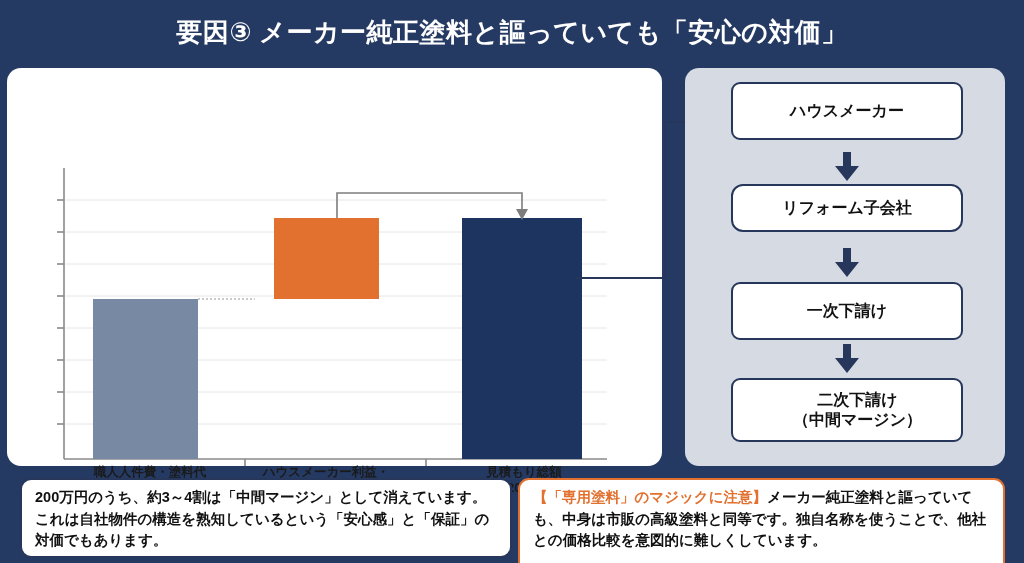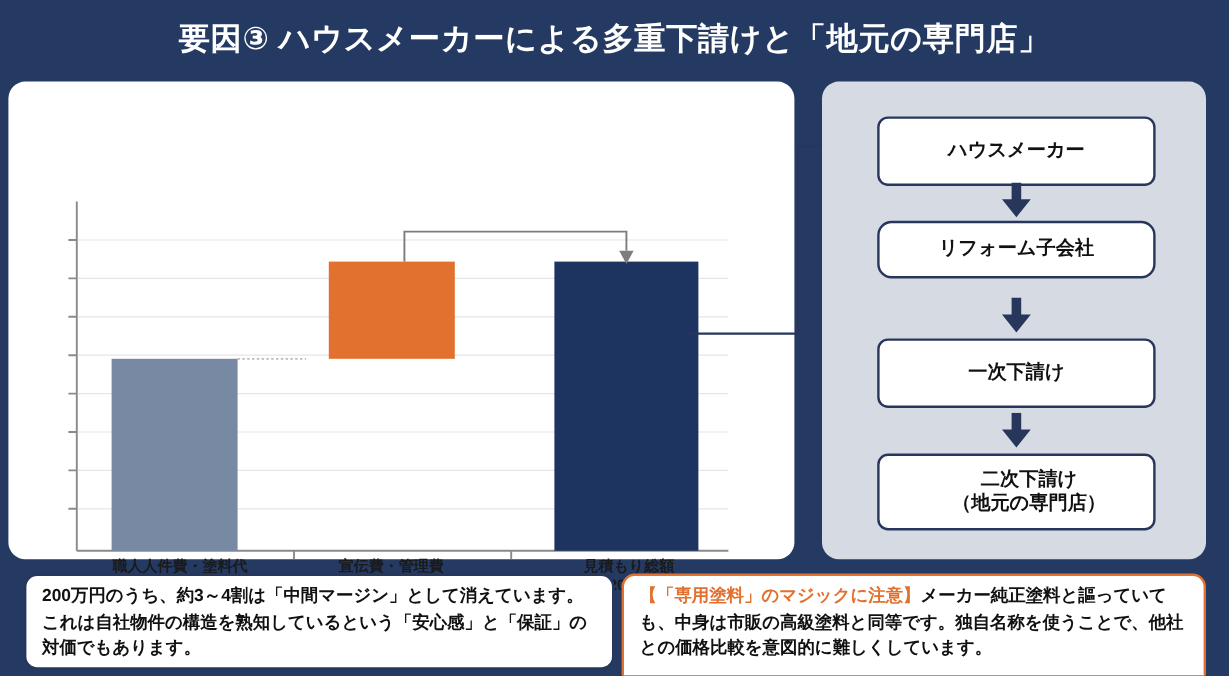--- a/index.html
+++ b/index.html
@@ -46,21 +46,21 @@
     border-radius:11px;padding:7px 11px 6px 13px;
     font-size:14.5px;font-weight:bold;line-height:21.5px;color:#111111;
   }
   #note-left{left:20px;top:478px;width:492px;height:80px;border:2.5px solid #27375c;}
   #note-right{left:518px;top:478px;width:487px;height:100px;border:2.5px solid #e2702f;}
   #note-right-emph{color:#e2702f;}
 </style>
 </head>
 <body>
 
-<div id="title">要因③ ハウスメーカーによる多重下請けと「地元の専門店」</div>
+<div id="title">要因③ メーカー純正塗料と謳っていても「安心の対価」</div>
 
 <div class="card" id="chart-card">
   <svg id="plot" viewBox="0 0 655 398">
 
     <g stroke="#e6e6e6" stroke-width="1">
       <line x1="58" y1="132" x2="600" y2="132"></line>
       <line x1="58" y1="164" x2="600" y2="164"></line>
       <line x1="58" y1="196" x2="600" y2="196"></line>
       <line x1="58" y1="228" x2="600" y2="228"></line>
       <line x1="58" y1="260" x2="600" y2="260"></line>
@@ -98,55 +98,56 @@
     </g>
     <polygon points="509,141 521,141 515,152" fill="#7d7d7d"></polygon>
   </svg>
 
   <div class="axis-label" style="left:48px;top:396px;width:190px;">
     <div>職人人件費・塗料代</div>
     <div>（純粋な工事費）</div>
     <div>＝120万～140万円</div>
   </div>
   <div class="axis-label" style="left:224px;top:396px;width:190px;">
+    <div>ハウスメーカー利益・</div>
     <div>宣伝費・管理費</div>
     <div>＝60万～80万円</div>
   </div>
   <div class="axis-label" style="left:422px;top:396px;width:190px;">
     <div>見積もり総額</div>
     <div>＝200万円</div>
   </div>
 </div>
 
 <svg style="position:absolute;left:560px;top:100px;width:180px;height:200px;overflow:visible;">
   <path d="M15 178 L105 178 L105 22 L180 22" stroke="#27375c" stroke-width="2" fill="none"></path>
 </svg>
 
 <div class="card" id="flow-card">
-  <div class="flow-box" style="top:29px;height:58px;text-align:right;">
+  <div class="flow-box" style="top:14px;height:58px;text-align:right;">
     <span>ハウスメーカー</span>
   </div>
   <svg class="flow-arrow" style="top:84px;" viewBox="0 0 28 30">
     <polygon points="10,0 18,0 18,14 26,14 14,29 2,14 10,14" fill="#27375c"></polygon>
   </svg>
   <div class="flow-box" style="top:116px;height:48px;border-radius:12px;">
     <span>リフォーム子会社</span>
   </div>
   <svg class="flow-arrow" style="top:180px;" viewBox="0 0 28 30">
     <polygon points="10,0 18,0 18,14 26,14 14,29 2,14 10,14" fill="#27375c"></polygon>
   </svg>
   <div class="flow-box" style="top:214px;height:58px;">
     <span>一次下請け</span>
   </div>
   <svg class="flow-arrow" style="top:276px;" viewBox="0 0 28 30">
     <polygon points="10,0 18,0 18,14 26,14 14,29 2,14 10,14" fill="#27375c"></polygon>
   </svg>
   <div class="flow-box" style="top:310px;height:64px;flex-direction:column;padding-left:21px;">
     <span>二次下請け</span>
-    <span>（地元の専門店）</span>
+    <span>（中間マージン）</span>
   </div>
 </div>
 
 <div class="note" id="note-left">
   <span>200万円のうち、約3～4割は「中間マージン」として消えています。これは自社物件の構造を熟知しているという「安心感」と「保証」の対価でもあります。</span>
 </div>
 <div class="note" id="note-right">
   <span id="note-right-emph">【「専用塗料」のマジックに注意】</span><span>メーカー純正塗料と謳っていても、中身は市販の高級塗料と同等です。独自名称を使うことで、他社との価格比較を意図的に難しくしています。</span>
 </div>
 

